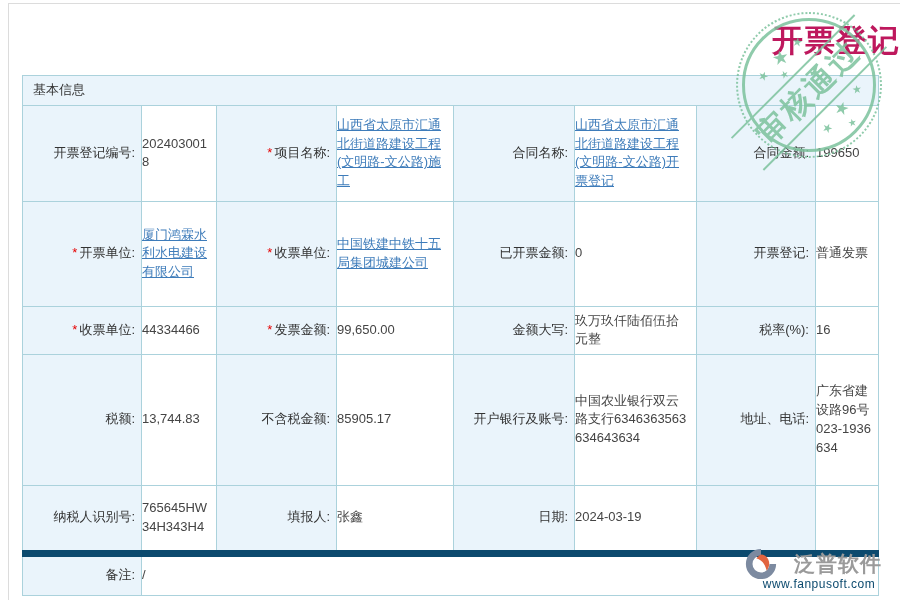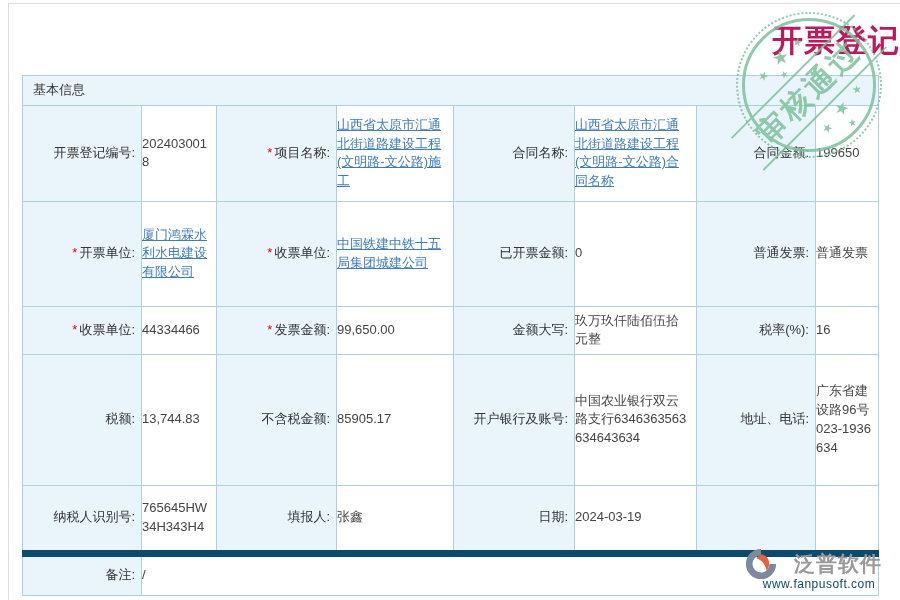--- a/index.html
+++ b/index.html
@@ -117,42 +117,42 @@
     <td class="lbl">开票登记编号:</td>
     <td class="val">2024030018</td>
     <td class="lbl">
       <span class="req">*</span><span>项目名称:</span>
     </td>
     <td class="val">
       <a class="link">山西省太原市汇通北街道路建设工程(文明路-文公路)施工</a>
     </td>
     <td class="lbl">合同名称:</td>
     <td class="val">
-      <a class="link">山西省太原市汇通北街道路建设工程(文明路-文公路)合同名称</a>
+      <a class="link">山西省太原市汇通北街道路建设工程(文明路-文公路)开票登记</a>
     </td>
     <td class="lbl">合同金额:</td>
     <td class="val">199650</td>
   </tr>
 
   <tr style="height:105px">
     <td class="lbl">
       <span class="req">*</span><span>开票单位:</span>
     </td>
     <td class="val">
       <a class="link">厦门鸿霖水利水电建设有限公司</a>
     </td>
     <td class="lbl">
       <span class="req">*</span><span>收票单位:</span>
     </td>
     <td class="val">
       <a class="link">中国铁建中铁十五局集团城建公司</a>
     </td>
     <td class="lbl">已开票金额:</td>
     <td class="val">0</td>
-    <td class="lbl">普通发票:</td>
+    <td class="lbl">开票登记:</td>
     <td class="val">普通发票</td>
   </tr>
 
   <tr style="height:48px">
     <td class="lbl">
       <span class="req">*</span><span>收票单位:</span>
     </td>
     <td class="val">44334466</td>
     <td class="lbl">
       <span class="req">*</span><span>发票金额:</span>

